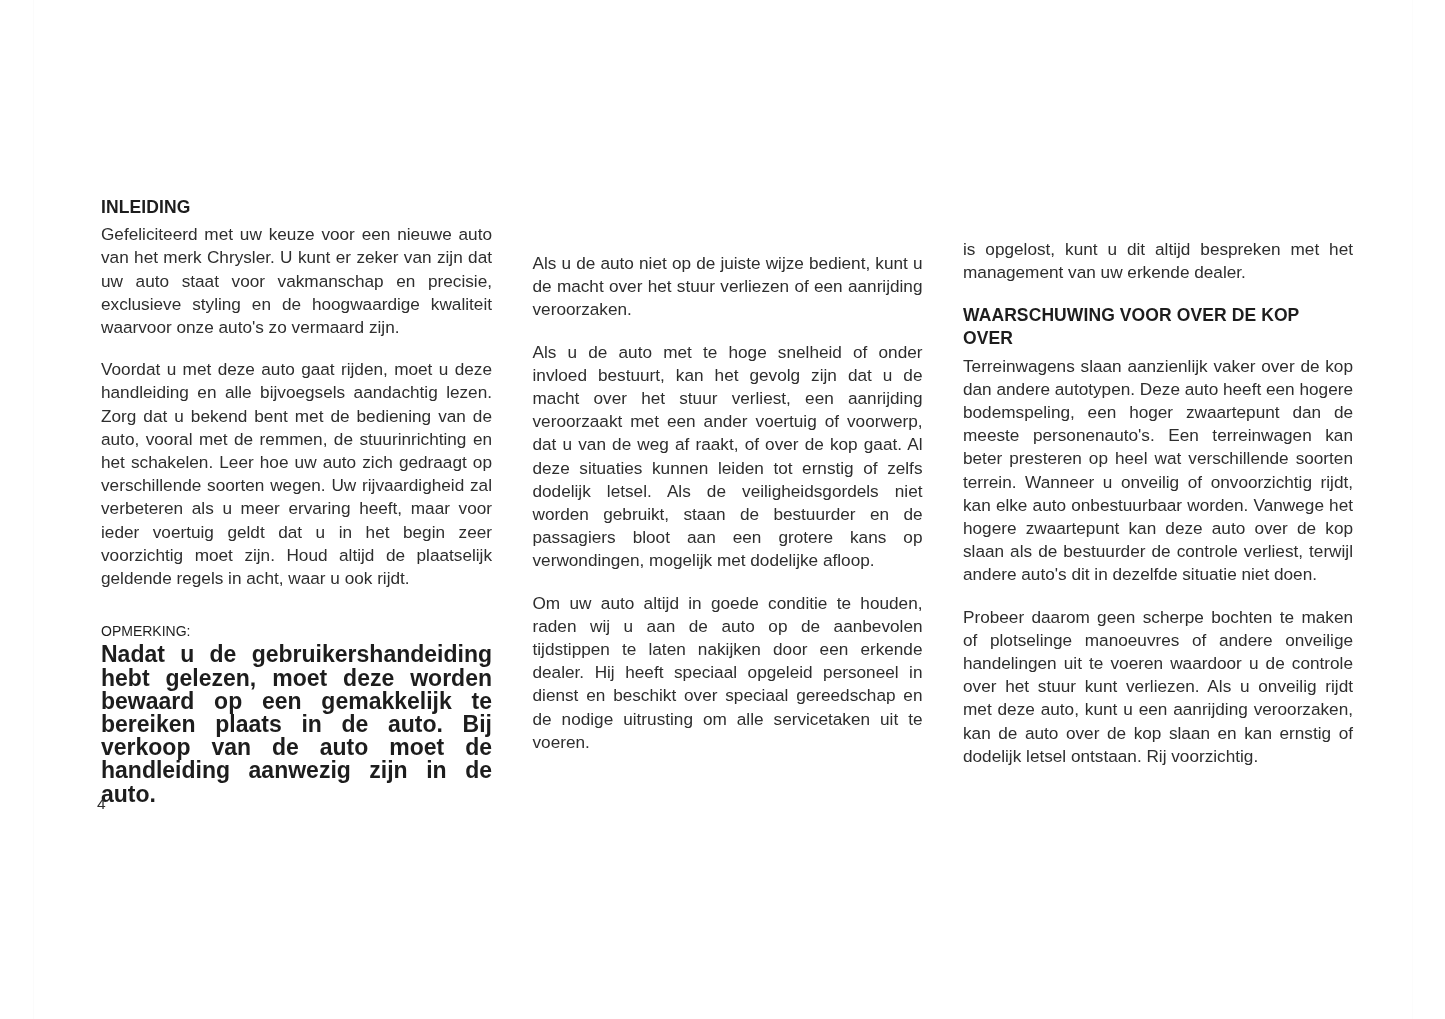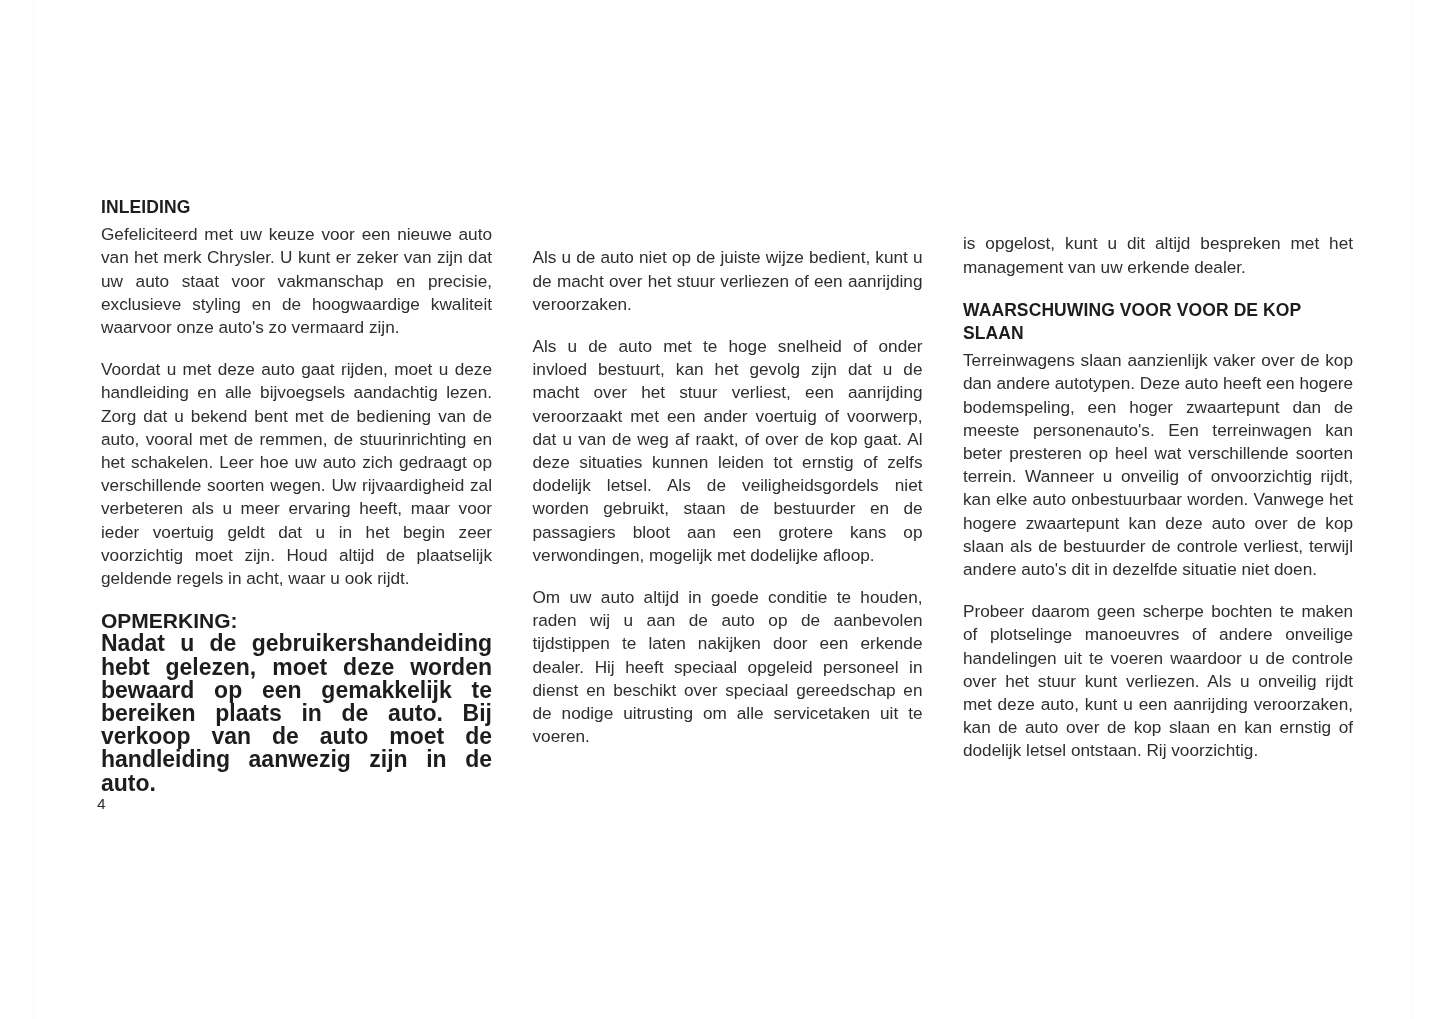--- a/index.html
+++ b/index.html
@@ -85,24 +85,24 @@
   }
   p.note-text {
     font-size: 23px;
     line-height: 23.2px;
     margin: 0;
     text-align: justify;
     font-weight: bold;
     color: #1d1d1d;
   }
   h3.note-heading {
-    font-size: 21px;
+    font-size: 14px;
     line-height: 23.2px;
-    font-weight: bold;
-    margin: 19px 0 0 0;
+    font-weight: normal;
+    margin: 30px 0 0 0;
     color: #1d1d1d;
   }
   .page-number {
     position: absolute;
     left: 97px;
     top: 795px;
     font-size: 15.5px;
     line-height: 18px;
     color: #2e2e2e;
   }
@@ -126,21 +126,21 @@
     </div>
 
     <div class="col col-2">
       <p class="body-text tight">Als u de auto niet op de juiste wijze bedient, kunt u de macht over het stuur verliezen of een aanrijding veroorzaken.</p>
       <p class="body-text">Als u de auto met te hoge snelheid of onder invloed bestuurt, kan het gevolg zijn dat u de macht over het stuur verliest, een aanrijding veroorzaakt met een ander voertuig of voorwerp, dat u van de weg af raakt, of over de kop gaat. Al deze situaties kunnen leiden tot ernstig of zelfs dodelijk letsel. Als de veiligheidsgordels niet worden gebruikt, staan de bestuurder en de passagiers bloot aan een grotere kans op verwondingen, mogelijk met dodelijke afloop.</p>
       <p class="body-text">Om uw auto altijd in goede conditie te houden, raden wij u aan de auto op de aanbevolen tijdstippen te laten nakijken door een erkende dealer. Hij heeft speciaal opgeleid personeel in dienst en beschikt over speciaal gereedschap en de nodige uitrusting om alle servicetaken uit te voeren.</p>
     </div>
 
     <div class="col col-3">
       <p class="body-text tight">is opgelost, kunt u dit altijd bespreken met het management van uw erkende dealer.</p>
-      <h2 class="section-heading spaced-top">WAARSCHUWING VOOR VOOR DE KOP SLAAN</h2>
+      <h2 class="section-heading spaced-top">WAARSCHUWING VOOR OVER DE KOP OVER</h2>
       <p class="body-text tight">Terreinwagens slaan aanzienlijk vaker over de kop dan andere autotypen. Deze auto heeft een hogere bodemspeling, een hoger zwaartepunt dan de meeste personenauto's. Een terreinwagen kan beter presteren op heel wat verschillende soorten terrein. Wanneer u onveilig of onvoorzichtig rijdt, kan elke auto onbestuurbaar worden. Vanwege het hogere zwaartepunt kan deze auto over de kop slaan als de bestuurder de controle verliest, terwijl andere auto's dit in dezelfde situatie niet doen.</p>
       <p class="body-text">Probeer daarom geen scherpe bochten te maken of plotselinge manoeuvres of andere onveilige handelingen uit te voeren waardoor u de controle over het stuur kunt verliezen. Als u onveilig rijdt met deze auto, kunt u een aanrijding veroorzaken, kan de auto over de kop slaan en kan ernstig of dodelijk letsel ontstaan. Rij voorzichtig.</p>
     </div>
 
   </div>
 
   <div class="page-number">4</div>
 
 </div>
 

